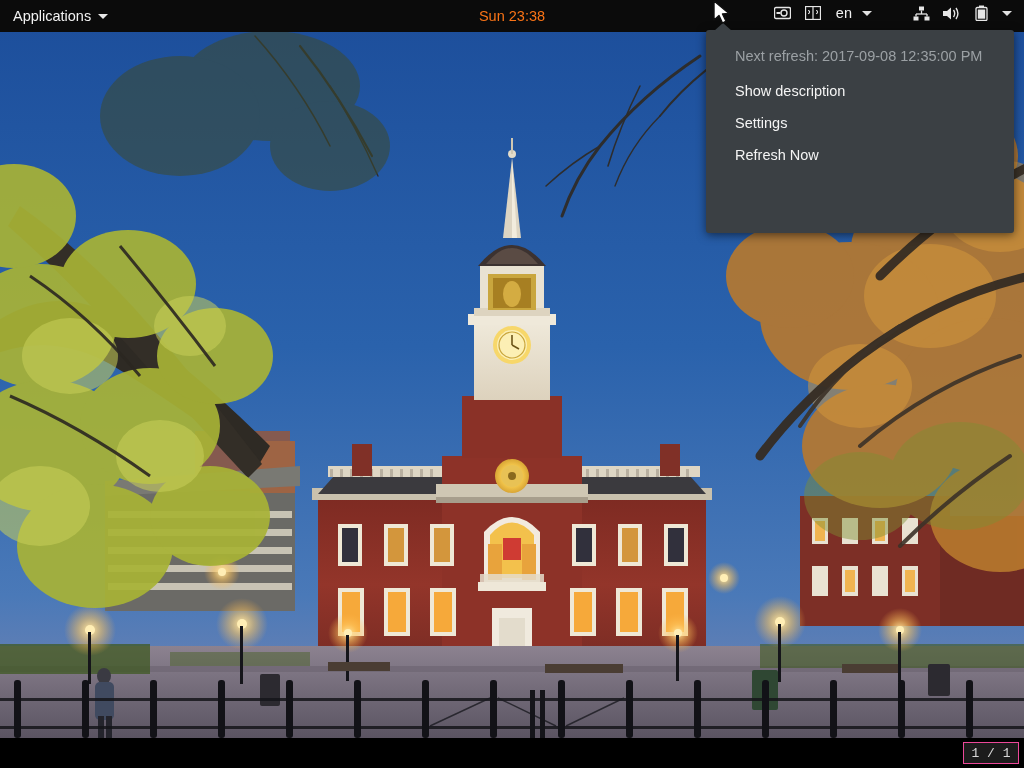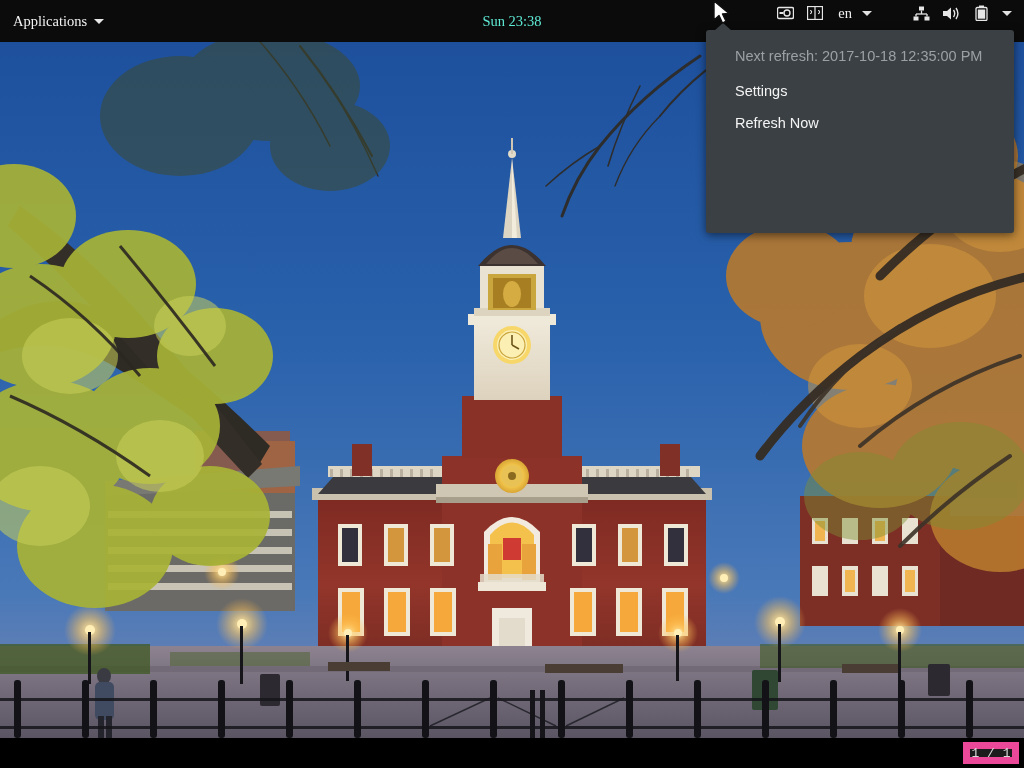--- a/index.html
+++ b/index.html
@@ -17,26 +17,25 @@
     width: 1024px;
     height: 768px;
     background: #000;
   }
 
   
   #top-panel {
     position: absolute;
     top: 0; left: 0;
     width: 1024px;
-    height: 42px;
+    height: 32px;
     background: #0b0b0b;
     display: flex;
     align-items: center;
     z-index: 40;
-    font-family: Liberation Serif, serif;
   }
   .panel-left {
     display: flex;
     align-items: center;
     height: 26px;
     padding-left: 9px;
   }
   .applications-btn {
     display: flex;
     align-items: center;
@@ -50,21 +49,21 @@
   .caret-down {
     width: 0; height: 0;
     border-left: 5px solid transparent;
     border-right: 5px solid transparent;
     border-top: 5px solid #e8e8e8;
   }
   .panel-center {
     position: absolute;
     left: 0; right: 0;
     text-align: center;
-    color: #5eead4;
+    color: #f97316;
     font-size: 14.5px;
     pointer-events: none;
   }
   .panel-right {
     position: absolute;
     right: 0; top: 0;
     height: 26px;
     display: flex;
     align-items: center;
     gap: 0px;
@@ -159,21 +158,21 @@
     left: 0; bottom: 0;
     width: 1024px;
     height: 30px;
     background: #000;
     z-index: 40;
   }
   #workspace-switcher {
     position: absolute;
     right: 5px; top: 4px;
     width: 56px; height: 22px;
-    border: 7px solid #ec4899;
+    border: 1px solid #ec4899;
     background: #1c1c1c;
     color: #d8d8d8;
     font-size: 13px;
     font-family: "Liberation Mono", monospace;
     display: flex;
     align-items: center;
     justify-content: center;
     cursor: pointer;
   }
 </style>
@@ -596,22 +595,23 @@
         </svg>
       </div>
 
       <div class="tray-caret">
           <i></i>
         </div>
     </div>
   </div>
 
   <div id="tray-menu">
-    <div class="menu-item disabled">Next refresh: 2017-10-18 12:35:00 PM</div>
+    <div class="menu-item disabled">Next refresh: 2017-09-08 12:35:00 PM</div>
     <div class="menu-spacer"></div>
+    <div class="menu-item">Show description</div>
     <div class="menu-item">Settings</div>
     <div class="menu-item">Refresh Now</div>
   </div>
 
   <svg id="cursor" width="24" height="28" viewBox="0 0 24 28">
     <polygon points="2,1 2,20 7,15.5 10.5,23 14,21.2 10.5,14 17,13.5" fill="#ffffff" stroke="#111111" stroke-width="1.4" stroke-linejoin="round"></polygon>
   </svg>
 
   <div id="bottom-panel">
     <div id="workspace-switcher">1 / 1</div>

